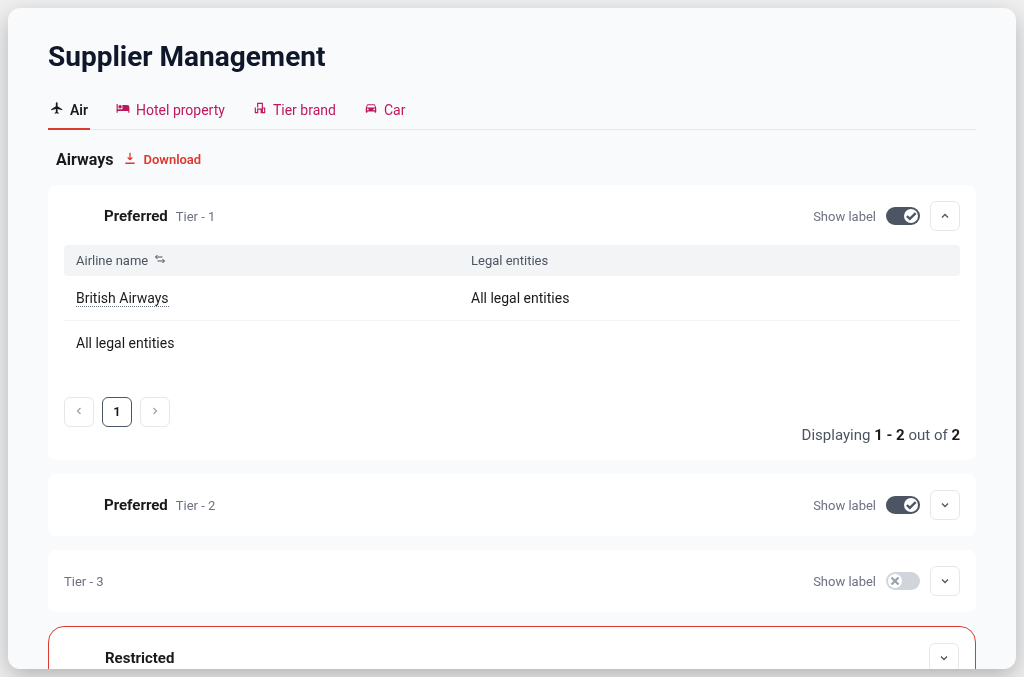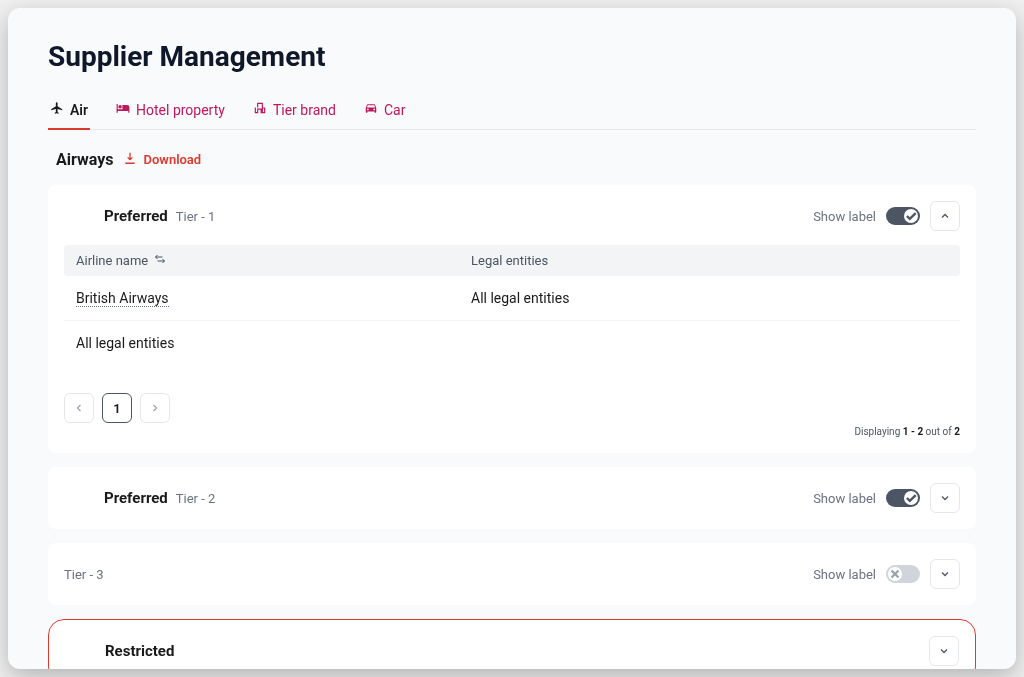--- a/index.html
+++ b/index.html
@@ -49,21 +49,21 @@
     .trow:last-child { border-bottom: none; }
     .td-name { flex: 0 0 395px; }
     .td-name span { border-bottom: 1px dotted #6b7280; cursor: pointer; }
     .td-legal { flex: 1; }
     
     .pagination-row { display: flex; align-items: center; justify-content: space-between; margin-top: 14px; }
     .pag-left { display: flex; align-items: center; gap: 8px; }
     .pag-btn { width: 30px; height: 30px; border: 1px solid #e5e7eb; border-radius: 6px; background: #fff; display: flex; align-items: center; justify-content: center; cursor: pointer; color: #9ca3af; }
     .pag-btn svg { width: 12px; height: 12px; }
     .pag-page { width: 30px; height: 30px; border: 1px solid #4b5563; border-radius: 6px; background: #fff; display: flex; align-items: center; justify-content: center; font-size: 13px; font-weight: 600; color: #1a1a1a; cursor: pointer; }
-    .pag-text { font-size: 10px; color: #4b5563; margin-top: 47px; }
+    .pag-text { font-size: 15px; color: #4b5563; margin-top: 47px; }
     .pag-text b { font-weight: 700; color: #1a1a1a; }
   </style>
 </head>
 <body>
 
 <div class="window">
   <h1 class="page-title">Supplier Management</h1>
 
   <div class="tabs">
     <div class="tab active">

